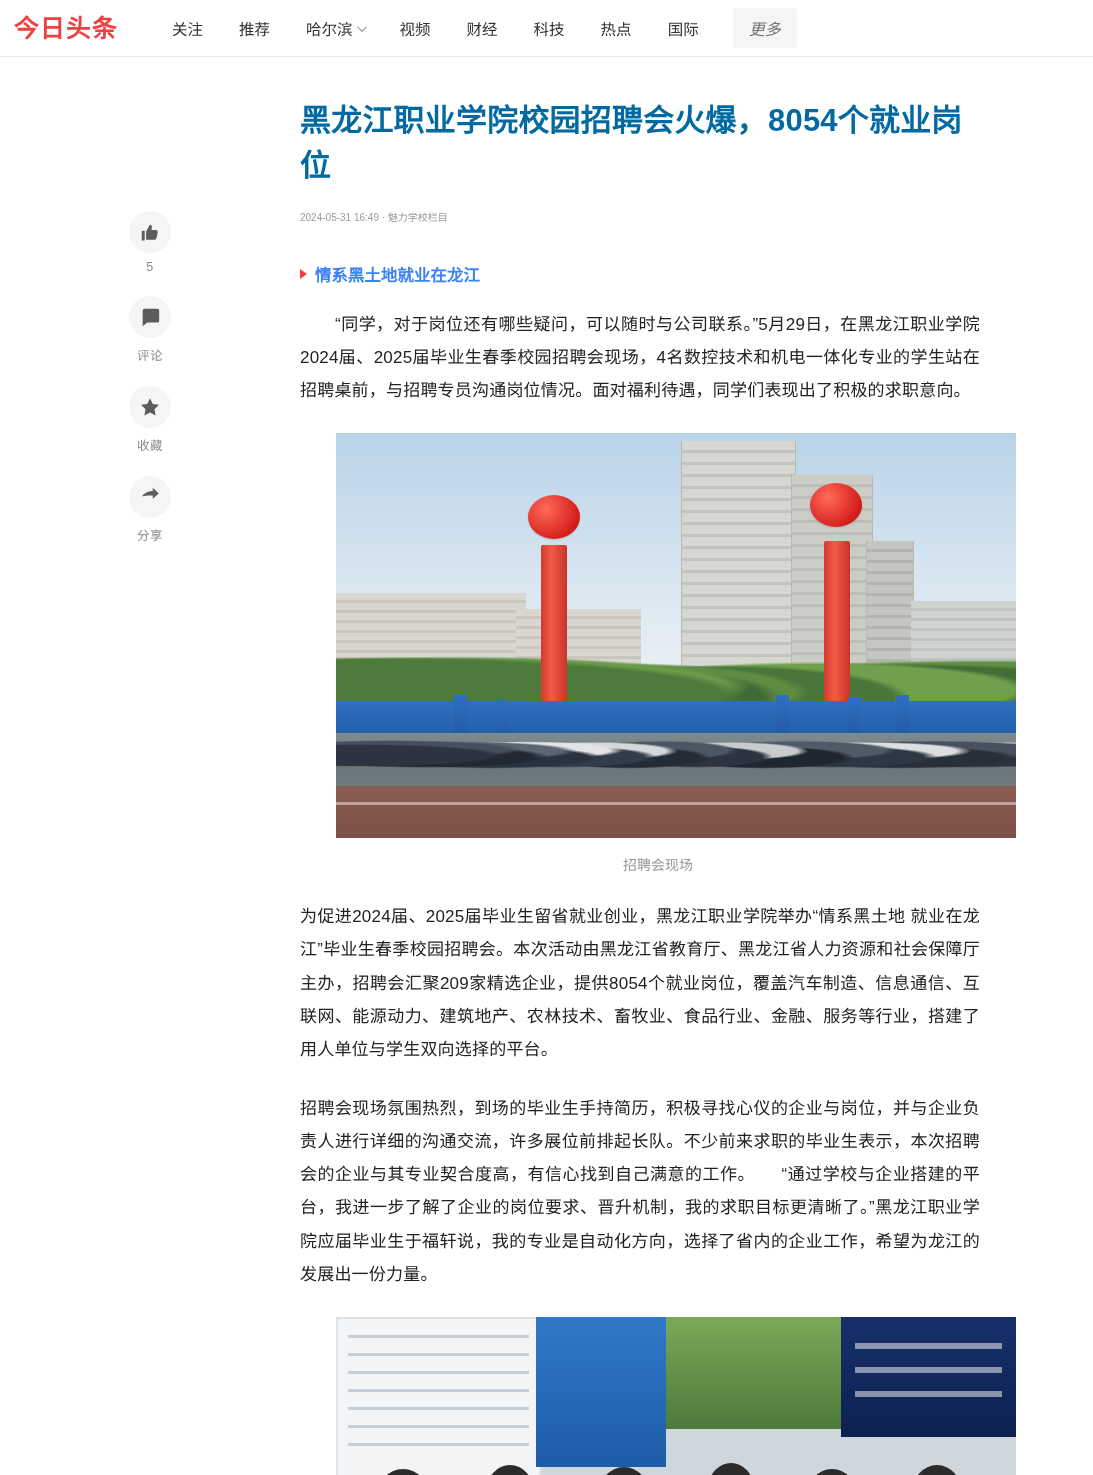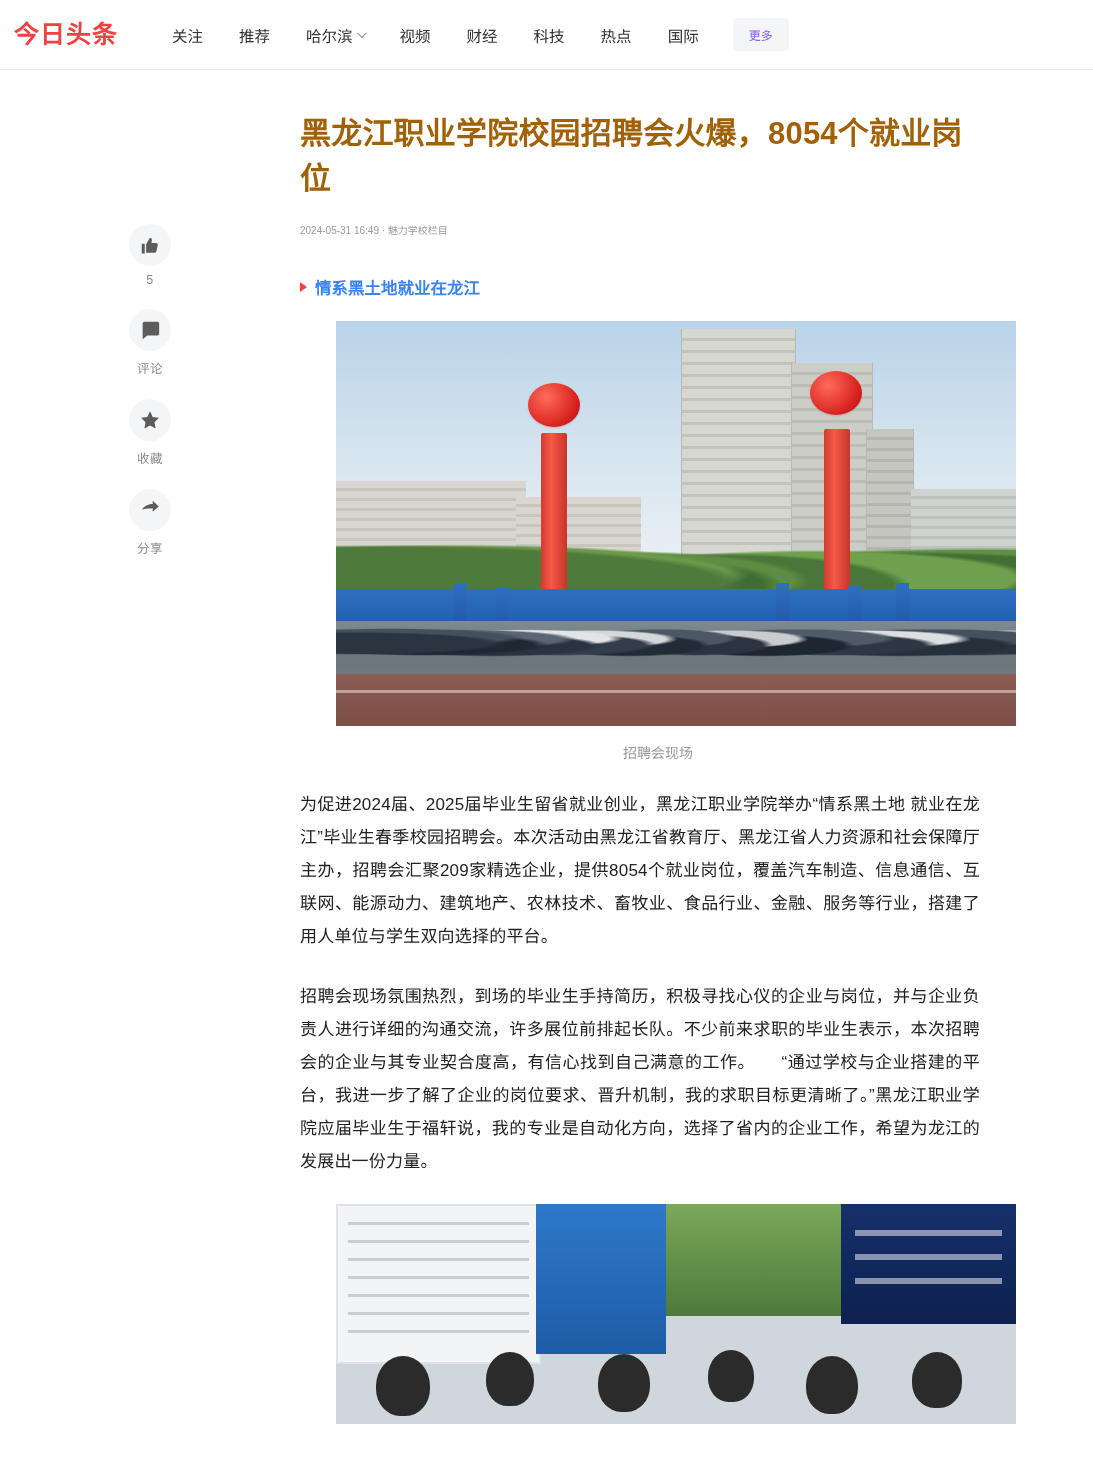--- a/index.html
+++ b/index.html
@@ -8,21 +8,21 @@
   body {
     width: 1093px;
     background: #ffffff;
     font-family: "Liberation Sans", "DejaVu Sans", sans-serif;
     color: #222;
     -webkit-font-smoothing: antialiased;
   }
 
   
   .header {
-    height: 70px;
+    height: 57px;
     border-bottom: 1px solid #ececec;
     display: flex;
     align-items: center;
     padding: 0 0 0 14px;
     background: #fff;
     position: relative;
   }
   .logo {
     color: #f04142;
     font-size: 25px;
@@ -48,28 +48,29 @@
     gap: 4px;
   }
   .chev {
     display: inline-block;
     width: 7px; height: 7px;
     border-right: 1.4px solid #888;
     border-bottom: 1.4px solid #888;
     transform: rotate(45deg) translateY(-2px);
   }
   .nav-more {
-    font-size: 12px;
-    color: #8b5cf6;
+    font-size: 16px;
+    color: #737373;
     background: #f4f5f6;
     border-radius: 4px;
     padding: 8px 16px;
     margin-left: 12px;
     cursor: pointer;
     white-space: nowrap;
+    font-style: italic;
   }
 
   
   .wrap {
     display: flex;
     padding-top: 42px;
   }
   .rail {
     width: 300px;
     flex: 0 0 300px;
@@ -102,21 +103,21 @@
 
   .article {
     width: 680px;
     flex: 0 0 680px;
     padding-right: 0;
   }
   h1.title {
     font-size: 31px;
     line-height: 1.45;
     font-weight: 700;
-    color: #a16207;
+    color: #0369a1;
     margin: 0 0 20px 0;
     letter-spacing: .2px;
   }
   .meta {
     font-size: 10px;
     color: #9a9a9a;
     margin-bottom: 38px;
   }
   .subhead {
     font-size: 16.5px;
@@ -398,20 +399,21 @@
       <span>2024-05-31 16:49</span>
       <span>·</span>
       <span>魅力学校栏目</span>
     </div>
 
     <div class="subhead">
       <span class="tri"></span>
       <span>情系黑土地就业在龙江</span>
     </div>
 
+    <p class="para indent">　　“同学，对于岗位还有哪些疑问，可以随时与公司联系。”5月29日，在黑龙江职业学院2024届、2025届毕业生春季校园招聘会现场，4名数控技术和机电一体化专业的学生站在招聘桌前，与招聘专员沟通岗位情况。面对福利待遇，同学们表现出了积极的求职意向。</p>
 
     <figure>
       <div class="photo1">
         <div class="sky"></div>
         <div class="tower t1"></div>
         <div class="tower t2"></div>
         <div class="tower t3"></div>
         <div class="lowblock l1"></div>
         <div class="lowblock l2"></div>
         <div class="lowblock l3"></div>

